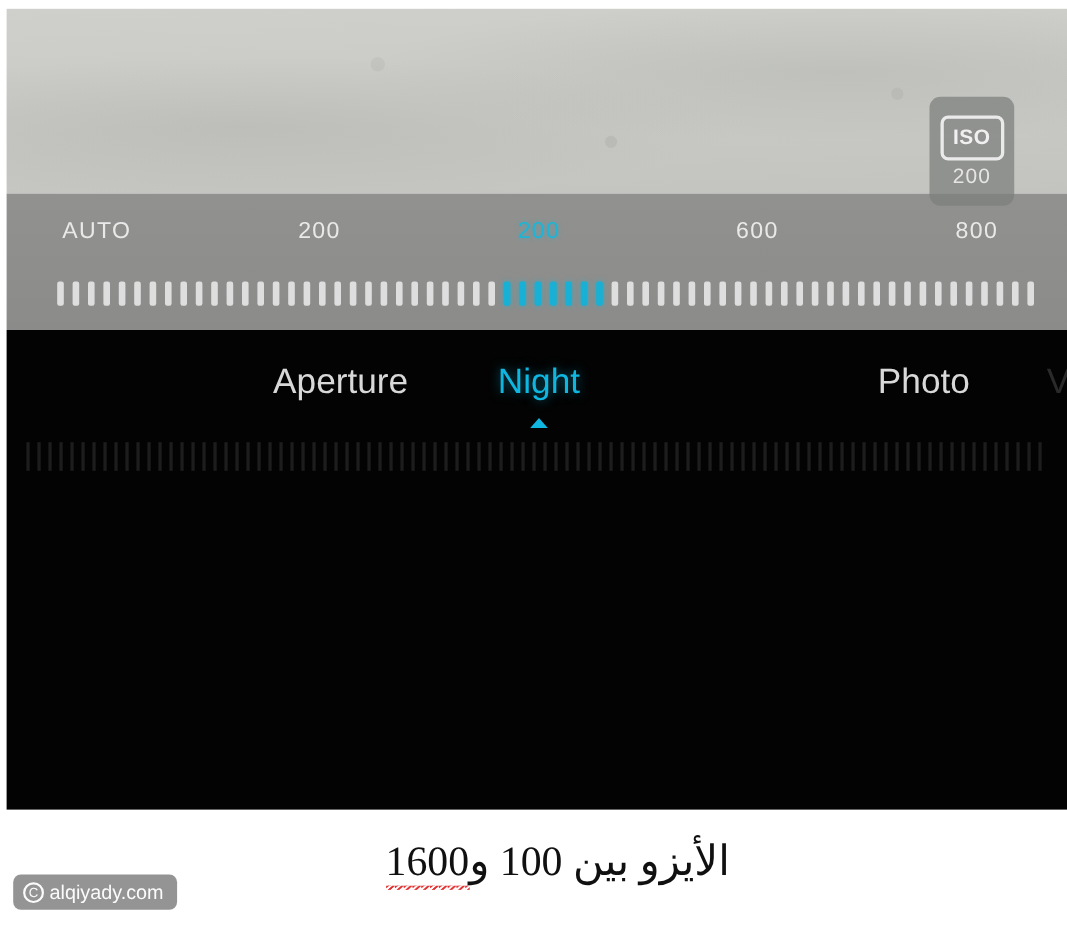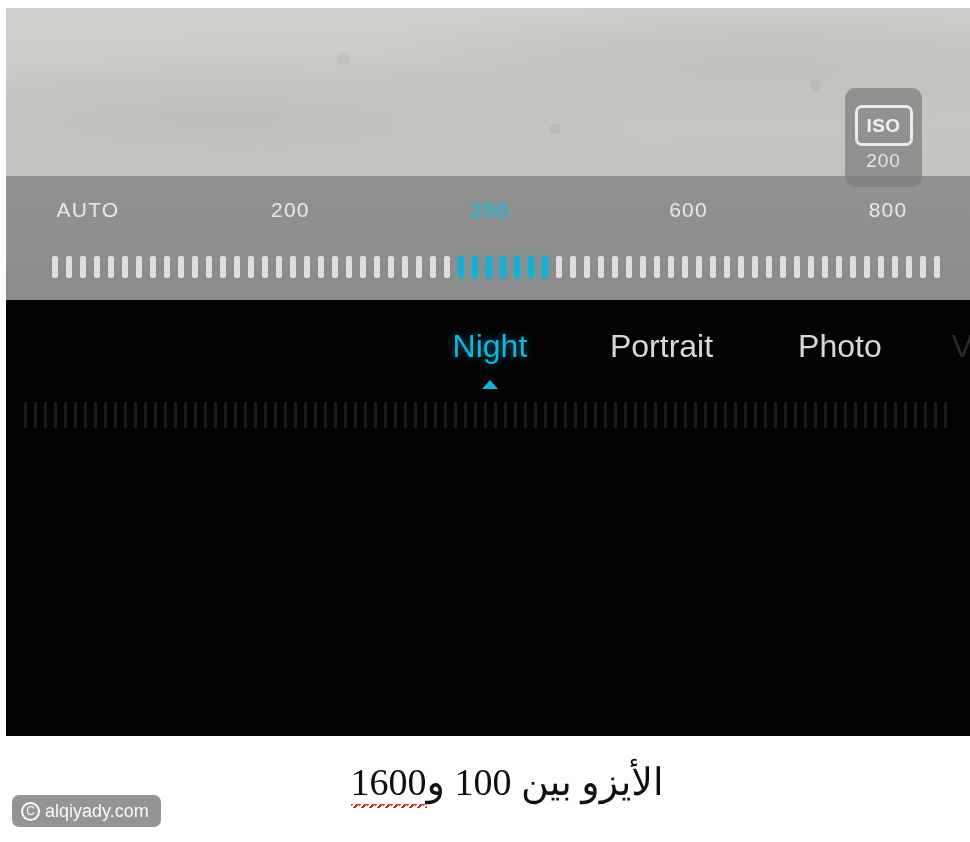--- a/index.html
+++ b/index.html
@@ -345,22 +345,22 @@
         <span class="tick"></span>
         <span class="tick"></span>
         <span class="tick"></span>
         <span class="tick"></span>
       </div>
   </div>
 
   <div id="controls-panel">
 
     <div id="mode-tabs">
+        <span class="mode-tab" style="left: 31.5%;">Aperture</span>
         <span class="mode-tab selected" style="left: 50.2%;">Night</span>
-        <span class="mode-tab" style="left: 68%;">Portrait</span>
         <span class="mode-tab" style="left: 86.5%;">Photo</span>
         <span class="mode-tab clipped" style="left: 99.2%;">V</span>
       </div>
     <div id="mode-indicator" style="left: 50.2%;"></div>
     <div id="mode-rail">
         <span class="rail-tick"></span>
         <span class="rail-tick"></span>
         <span class="rail-tick"></span>
         <span class="rail-tick"></span>
         <span class="rail-tick"></span>

